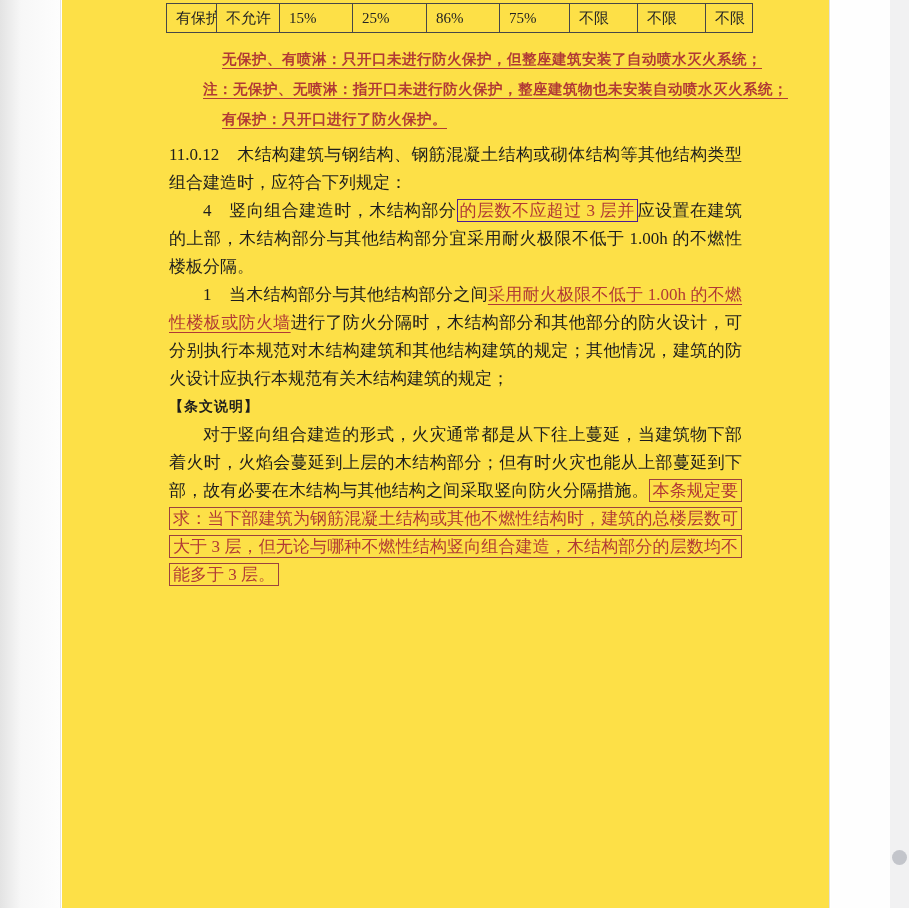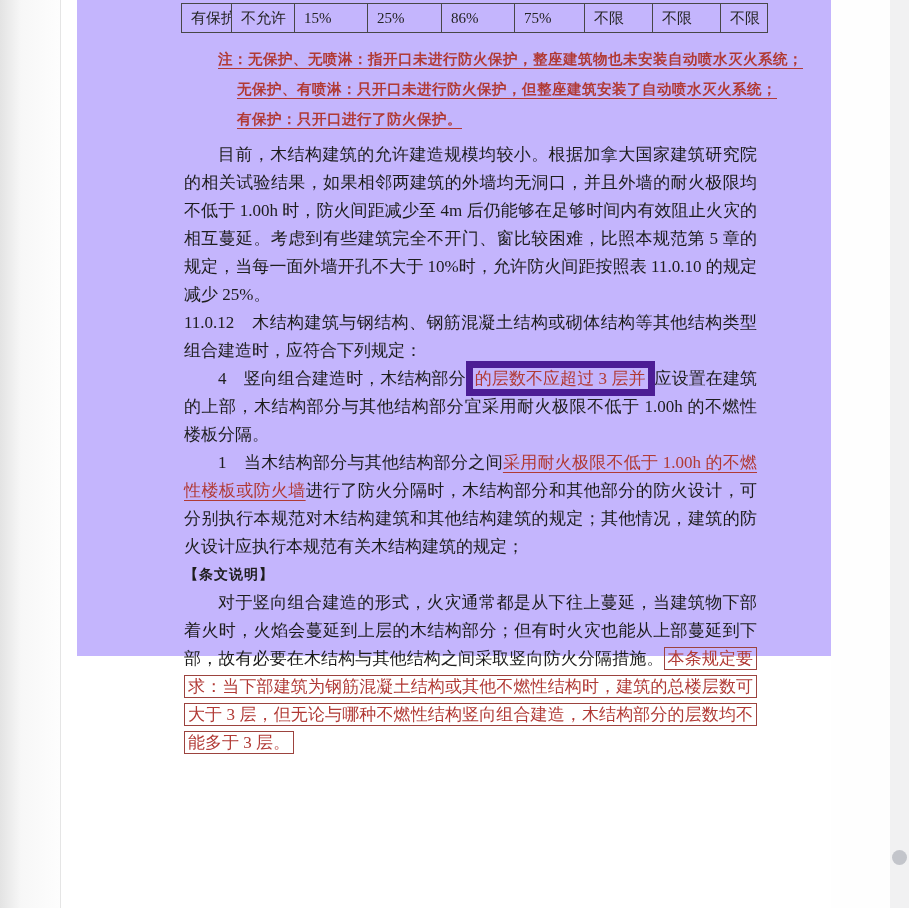--- a/index.html
+++ b/index.html
@@ -16,22 +16,22 @@
     font-family:"Liberation Serif","DejaVu Serif",serif;
     color:var(--body-text);
   }
   
   .left-margin{
     position:absolute;left:0;top:0;width:61px;height:908px;
     background:linear-gradient(to right,#e3e3e3 0%,#f7f7f7 35%,#fdfdfd 100%);
     border-right:1px solid #e5e5e5;
   }
   .page{
-    position:absolute;left:62px;top:0;width:768px;height:656px;
-    background:#c4b5fd;border-right:1px solid #e3e3e3;margin-left:15px;
+    position:absolute;left:62px;top:0;width:768px;height:908px;
+    background:#fde047;border-right:1px solid #e3e3e3;
   }
   .right-gap{
     position:absolute;left:831px;top:0;width:59px;height:908px;background:#fefefe;
   }
   .scroll-track{
     position:absolute;left:890px;top:0;width:19px;height:908px;background:#f1f1f2;
   }
   .scroll-dot{
     position:absolute;left:2px;top:850px;width:15px;height:15px;border-radius:50%;
     background:var(--scroll-dot);
@@ -70,21 +70,21 @@
     margin:0;text-indent:0;font-weight:bold;
     font-family:Liberation Mono, monospace;
     font-size:14px;letter-spacing:1px;
   }
   .u-red{
     color:var(--annotation-red);
     text-decoration:underline;text-decoration-thickness:1px;text-underline-offset:4px;
   }
   .box-gray{
     color:var(--annotation-red);
-    border:7px solid #4c1d95;padding:1px 2px;
+    border:1px solid #4c1d95;padding:1px 2px;
   }
   .box-red{
     color:var(--annotation-red);
     border:1px solid #9c433e;padding:1px 3px;
     -webkit-box-decoration-break:clone;box-decoration-break:clone;
   }
 </style>
 </head>
 <body>
 
@@ -113,28 +113,27 @@
       <td>86%</td>
       <td>75%</td>
       <td>不限</td>
       <td>不限</td>
       <td>不限</td>
     </tr>
   </tbody>
     </table>
 
   <div class="notes">
+    <div class="note indented">无保护、有喷淋：只开口未进行防火保护，但整座建筑安装了自动喷水灭火系统；</div>
     <div class="note">注：无保护、无喷淋：指开口未进行防火保护，整座建筑物也未安装自动喷水灭火系统；</div>
-    <div class="note indented">无保护、有喷淋：只开口未进行防火保护，但整座建筑安装了自动喷水灭火系统；</div>
     <div class="note indented">有保护：只开口进行了防火保护。</div>
   </div>
 
   <div class="content">
 
-    <p class="para">目前，木结构建筑的允许建造规模均较小。根据加拿大国家建筑研究院的相关试验结果，如果相邻两建筑的外墙均无洞口，并且外墙的耐火极限均不低于 1.00h 时，防火间距减少至 4m 后仍能够在足够时间内有效阻止火灾的相互蔓延。考虑到有些建筑完全不开门、窗比较困难，比照本规范第 5 章的规定，当每一面外墙开孔不大于 10%时，允许防火间距按照表 11.0.10 的规定减少 25%。</p>
 
     <p class="para no-indent">11.0.12　木结构建筑与钢结构、钢筋混凝土结构或砌体结构等其他结构类型组合建造时，应符合下列规定：</p>
 
     <p class="para"><span>4　竖向组合建造时，木结构部分</span><span class="box-gray">的层数不应超过 3 层并</span><span>应设置在建筑的上部，木结构部分与其他结构部分宜采用耐火极限不低于 1.00h 的不燃性楼板分隔。</span></p>
 
 
     <p class="para"><span>1　当木结构部分与其他结构部分之间</span><span class="u-red">采用耐火极限不低于 1.00h 的不燃性楼板或防火墙</span><span>进行了防火分隔时，木结构部分和其他部分的防火设计，可分别执行本规范对木结构建筑和其他结构建筑的规定；其他情况，建筑的防火设计应执行本规范有关木结构建筑的规定；</span></p>
 
 
     <p class="heading">【条文说明】</p>

